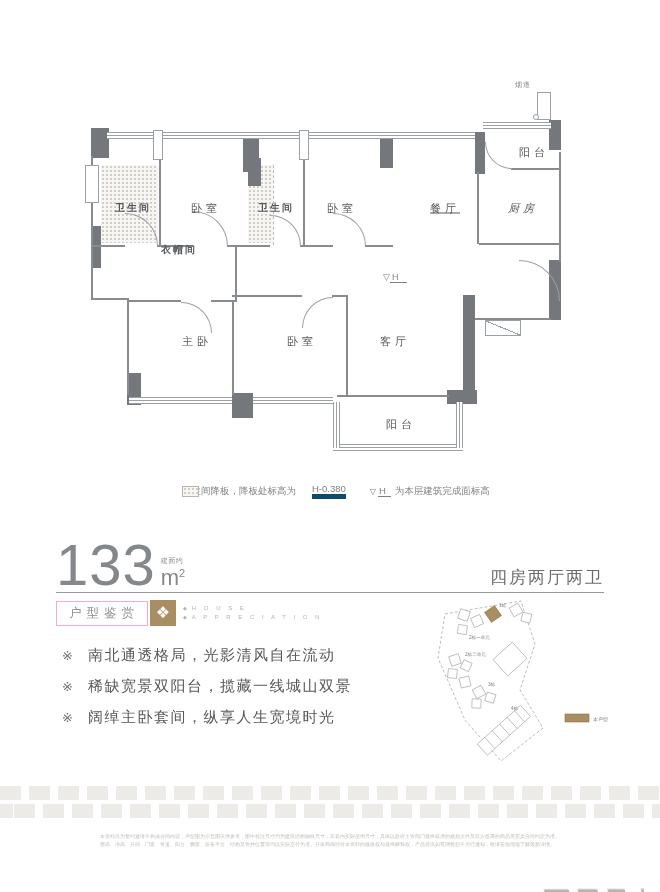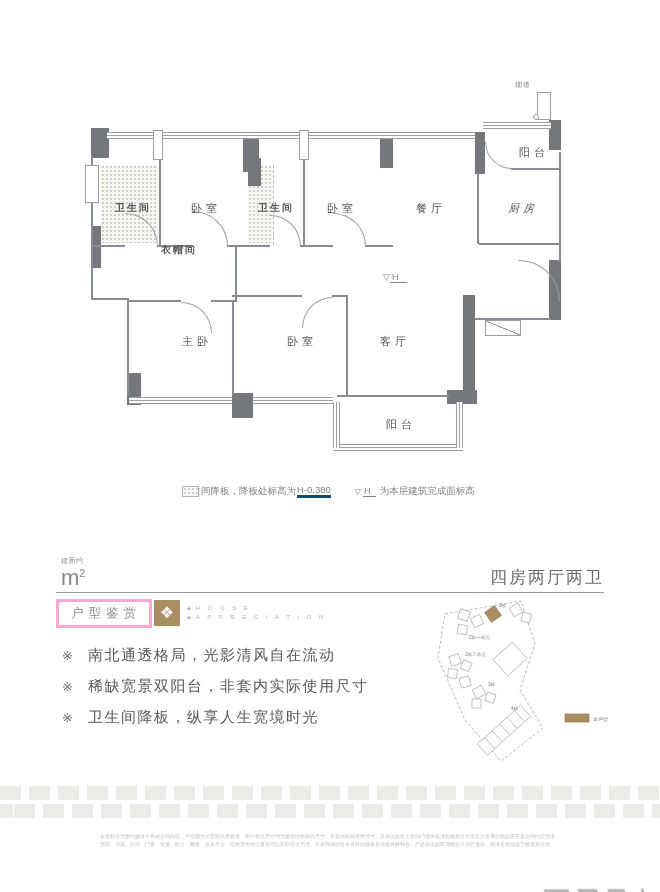--- a/index.html
+++ b/index.html
@@ -24,37 +24,37 @@
   .d-tl{border-top-width:1px;border-left-width:1px;border-top-left-radius:100%;}
   .d-tr{border-top-width:1px;border-right-width:1px;border-top-right-radius:100%;}
   .d-bl{border-bottom-width:1px;border-left-width:1px;border-bottom-left-radius:100%;}
   .rlabel{position:absolute;font-size:11px;color:#55585c;letter-spacing:4px;white-space:nowrap;
           transform:translate(-50%,-50%);text-indent:4px;}
   .rlabel.s3{letter-spacing:2px;font-size:10px;text-indent:2px;font-weight:bold;}
   
   .legend{position:absolute;left:182px;top:483px;width:340px;height:16px;display:flex;align-items:center;
           font-size:9.5px;color:#7e8185;white-space:nowrap;}
   .legend .sw{width:15px;height:9px;border:1px solid #b7b4ae;margin-right:5px;}
-  .legend .uv{border-bottom:3px solid #0c4a6e;margin-left:1px;}
+  .legend .uv{border-bottom:5px solid #0c4a6e;margin-left:16px;}
   .legend .gap{width:24px;}
   .legend .lvl{font-size:8px;margin-right:2px;}
   .legend .lvlh{border-bottom:1px solid #7e8185;padding:0 5px 0 1px;margin-right:4px;}
   
   .titlebar{position:absolute;left:56px;top:528px;width:548px;height:60px;display:flex;align-items:flex-end;color:#85888b;}
   .area-num{font-size:58px;line-height:46px;letter-spacing:1px;}
   .unitcol{display:flex;flex-direction:column;align-items:flex-start;margin:0 0 1px 5px;}
   .area-note{font-size:7px;line-height:7px;color:#8a8d90;letter-spacing:0.5px;}
   .unit-m{font-size:22px;line-height:18px;}
   .unit-m sup{font-size:11px;}
   .plan-name{font-size:23px;line-height:23px;margin:0 0 1px 16px;letter-spacing:2px;color:#7d8083;}
   .layout-desc{margin-left:auto;font-size:17px;line-height:17px;margin-bottom:2px;letter-spacing:2px;color:#6a6d70;}
   .title-rule{position:absolute;left:56px;top:592px;width:548px;height:1px;background:#96999c;}
   
   .sectionrow{position:absolute;left:56px;top:600px;height:26px;display:flex;align-items:center;}
-  .sec-box{border:3px solid #f9a8d4;padding:3px 8px 3px 12px;font-size:12.5px;letter-spacing:5px;color:#8a8d90;}
+  .sec-box{border:1px solid #f9a8d4;padding:3px 8px 3px 12px;font-size:12.5px;letter-spacing:5px;color:#8a8d90;}
   .sec-icon{width:26px;height:26px;background:#a98e62;color:#fff;font-size:16px;line-height:26px;text-align:center;margin-left:2px;}
   .sec-en{margin-left:7px;font-size:6px;letter-spacing:3px;color:#b7b3ad;line-height:9px;}
   .sec-en .mk{font-size:5px;margin-right:2px;}
   
   .features{position:absolute;left:62px;top:647px;}
   .feat{display:flex;align-items:center;height:17px;margin-bottom:14px;}
   .feat .mk{width:26px;font-size:13px;color:#6a6d70;}
   .feat .tx{font-size:15px;color:#55585b;letter-spacing:1.5px;}
   
   #sitemap{position:absolute;left:425px;top:598px;}
@@ -143,21 +143,21 @@
     <div class="door d-tr" style="left:248px;top:105px;width:32px;height:32px;"></div>
     <div class="door d-tr" style="left:96px;top:194px;width:30px;height:30px;"></div>
     <div class="door d-tl" style="left:217px;top:189px;width:30px;height:30px;"></div>
     <div class="door d-bl" style="left:400px;top:34px;width:26px;height:26px;"></div>
     <div class="door d-tr" style="left:434px;top:152px;width:40px;height:40px;"></div>
 
     <div class="rlabel s3" style="left:47px;top:100px;">卫生间</div>
     <div class="rlabel" style="left:119px;top:100px;">卧室</div>
     <div class="rlabel s3" style="left:190px;top:100px;">卫生间</div>
     <div class="rlabel" style="left:255px;top:100px;">卧室</div>
-    <div class="rlabel" style="left:344px;top:100px;">餐厅</div>
+    <div class="rlabel" style="left:358px;top:100px;text-decoration:underline;">餐厅</div>
     <div class="rlabel" style="left:436px;top:100px;font-style:italic;">厨房</div>
     <div class="rlabel" style="left:447px;top:44px;">阳台</div>
     <div class="rlabel s3" style="left:93px;top:142px;">衣帽间</div>
     <div class="rlabel" style="left:110px;top:233px;">主卧</div>
     <div class="rlabel" style="left:215px;top:233px;">卧室</div>
     <div class="rlabel" style="left:308px;top:233px;">客厅</div>
     <div class="rlabel" style="left:314px;top:316px;">阳台</div>
 
     <div class="lvlmark" style="left:298px;top:164px;">
       <span>▽</span><span class="hl">H</span>
@@ -169,20 +169,21 @@
     <span class="sw hatch"></span>
     <span>卫生间降板，降板处标高为</span>
     <span class="uv">H-0.380</span>
     <span class="gap"></span>
     <span class="lvl">▽</span>
     <span class="lvlh">H</span>
     <span>为本层建筑完成面标高</span>
   </div>
 
   <div class="titlebar">
+    <span class="area-num">133</span>
     <span class="unitcol">
       <span class="area-note">建面约</span>
       <span class="unit-m"><span>m</span><sup>2</sup></span>
     </span>
     <span class="layout-desc">四房两厅两卫</span>
   </div>
   <div class="title-rule"></div>
 
   <div class="sectionrow">
     <span class="sec-box">户型鉴赏</span>
@@ -193,25 +194,25 @@
     </span>
   </div>
 
   <div class="features">
     <div class="feat">
       <span class="mk">※</span>
       <span class="tx">南北通透格局，光影清风自在流动</span>
     </div>
     <div class="feat">
       <span class="mk">※</span>
-      <span class="tx">稀缺宽景双阳台，非套内实际使用尺寸</span>
+      <span class="tx">稀缺宽景双阳台，揽藏一线城山双景</span>
     </div>
     <div class="feat">
       <span class="mk">※</span>
-      <span class="tx">卫生间降板，纵享人生宽境时光</span>
+      <span class="tx">阔绰主卧套间，纵享人生宽境时光</span>
     </div>
   </div>
 
   <svg id="sitemap" width="200" height="195" viewBox="0 0 200 195">
     <polygon points="20,16 96,3 110,46 95,92 118,130 76,163 40,122 13,60" fill="none" stroke="#a7abae" stroke-width="0.8" stroke-dasharray="3 2"></polygon>
     <g stroke="#a7abae" stroke-width="0.7" fill="#ffffff">
       <rect x="34" y="12" width="10" height="10" transform="rotate(18 39 17)"></rect>
       <rect x="47" y="18" width="10" height="10" transform="rotate(-24 52 23)"></rect>
       <rect x="33" y="27" width="9" height="9" transform="rotate(8 37 31)"></rect>
       <rect x="86" y="7" width="10" height="10" transform="rotate(-30 91 12)"></rect>

